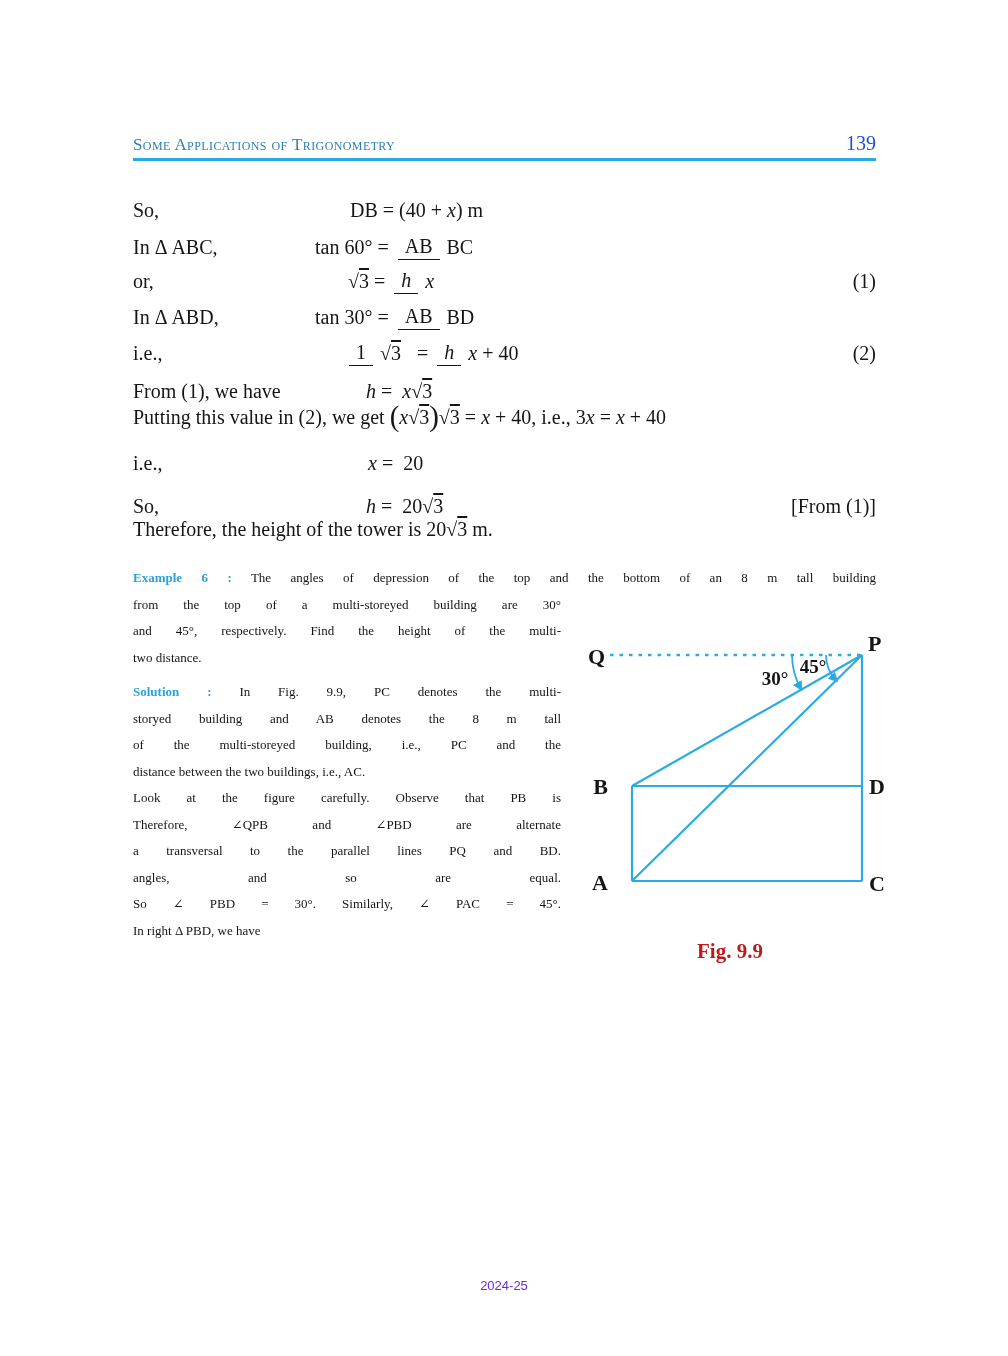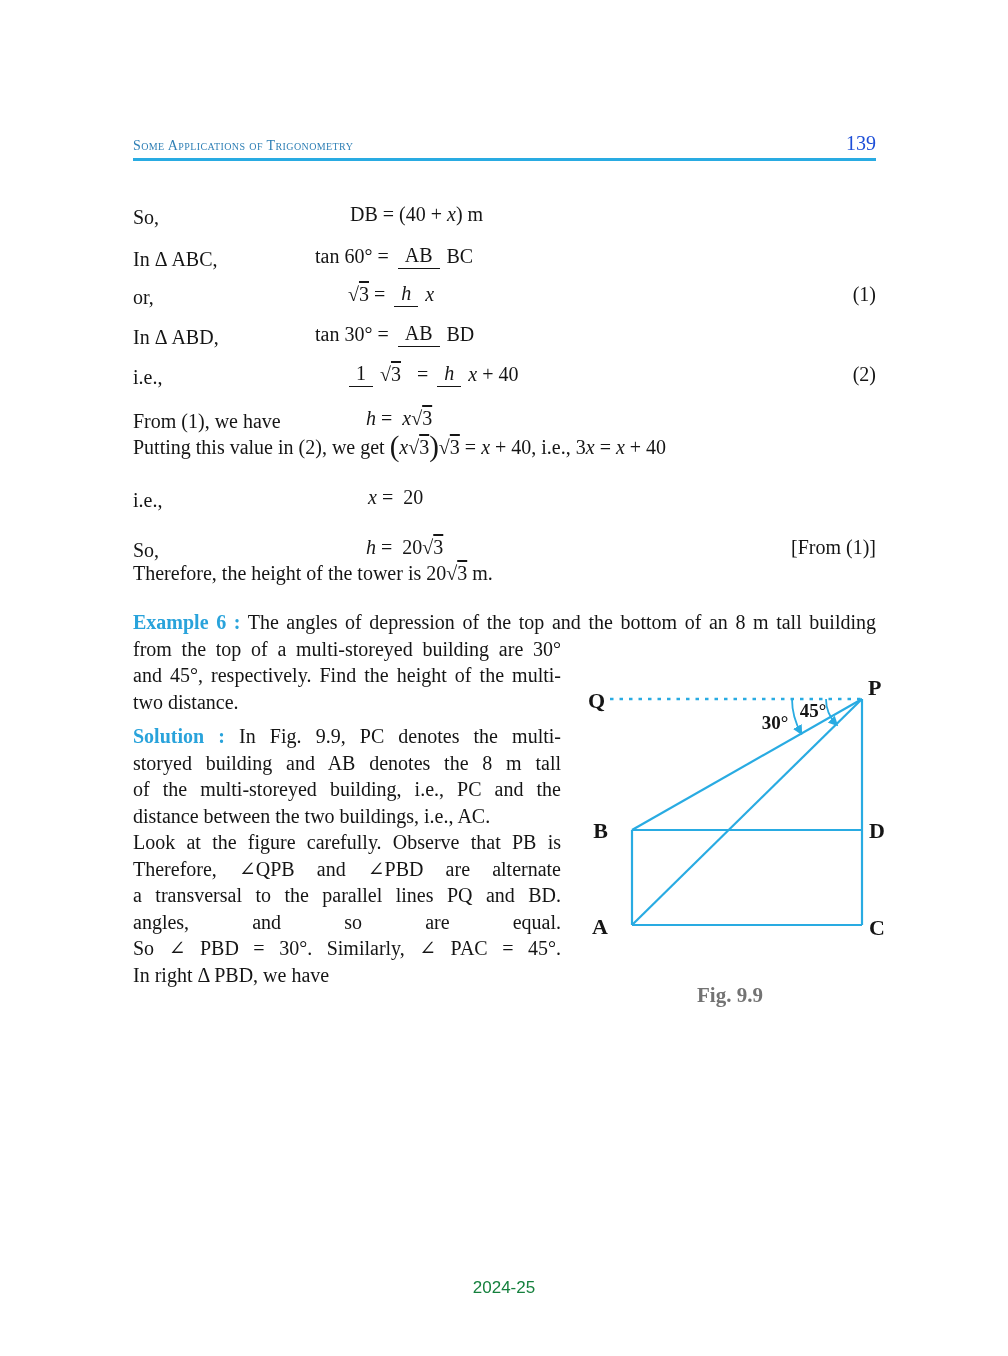--- a/index.html
+++ b/index.html
@@ -2,55 +2,55 @@
 <html><head>
 <meta charset="utf-8">
 <style>
   html,body{margin:0;padding:0;background:#ffffff;}
   .page{position:relative;width:1008px;height:1356px;background:#ffffff;overflow:hidden;
         font-family:"Liberation Serif","DejaVu Serif",serif;color:#151515;}
   .content{position:absolute;left:133px;top:0;width:743px;}
 
   
   .hdr{display:flex;justify-content:space-between;align-items:baseline;margin-top:132px;}
-  .hdr-title{font-variant:small-caps;color:#2E7FB5;font-size:14px;letter-spacing:0.4px;}
+  .hdr-title{font-variant:small-caps;color:#2E7FB5;font-size:17px;letter-spacing:0.4px;}
   .hdr-page{color:#1d4ed8;font-size:20px;}
   .rule{height:3px;background:#29ABE2;margin-top:3px;}
 
   
   .eq-row{display:flex;align-items:center;font-size:20px;}
-  .eq-label{width:182px;flex:none;margin-top:7px;}
+  .eq-label{width:182px;flex:none;}
   .formula{display:inline-flex;align-items:center;white-space:pre;}
   .tag{margin-left:auto;}
   .fp{white-space:pre;}
   .it{font-style:italic;}
   .ov{text-decoration:overline;}
   .bp{font-size:1.45em;font-weight:300;line-height:1;position:relative;top:-1px;}
   .frac{display:inline-flex;flex-direction:row;align-items:center;margin:0 4px;line-height:1.25;}
   .frac .num{padding:0 7px;border-bottom:1.4px solid #151515;text-align:center;}
   .frac .den{padding:0 7px;text-align:center;}
   .m35{margin-left:35px;} .m33{margin-left:33px;} .m30{margin-left:30px;} .m51{margin-left:51px;} .m53{margin-left:53px;}
   .mt38{margin-top:38px;} .mt8{margin-top:8px;} .mt10{margin-top:10px;} .mt12{margin-top:12px;}
   .mt14{margin-top:14px;} .mt18{} .mt20{margin-top:20px;}
 
   
-  .pline{font-size:20px;line-height:26.5px;}
+  .pline{font-size:13px;line-height:26.5px;}
   .just{text-align:justify;text-align-last:justify;}
   .head-accent{color:#29A3DB;font-weight:bold;}
 
   
   .example{position:relative;margin-top:24px;}
   .narrow{width:428px;}
   .sol-gap{margin-top:8px;}
   .figure{position:absolute;left:447px;top:68px;width:336px;}
-  .fig-caption{ text-align:center;color:#737373;font-weight:bold;font-size:21px;margin-top:2px;width:300px;}
+  .fig-caption{ text-align:center;color:#b91c1c;font-weight:bold;font-size:21px;margin-top:2px;width:300px;}
 
   
   .footer{position:absolute;left:0;top:1278px;width:1008px;text-align:center;
-          font-family:"Liberation Sans","DejaVu Sans",sans-serif;font-size:17px;color:#15803d;}
+          font-family:"Liberation Sans","DejaVu Sans",sans-serif;font-size:13px;color:#6d28d9;}
 </style>
 </head>
 <body>
 
 <div class="page">
   <div class="content">
 
     <div class="hdr">
       <span class="hdr-title">Some Applications of Trigonometry</span>
       <span class="hdr-page">139</span>

